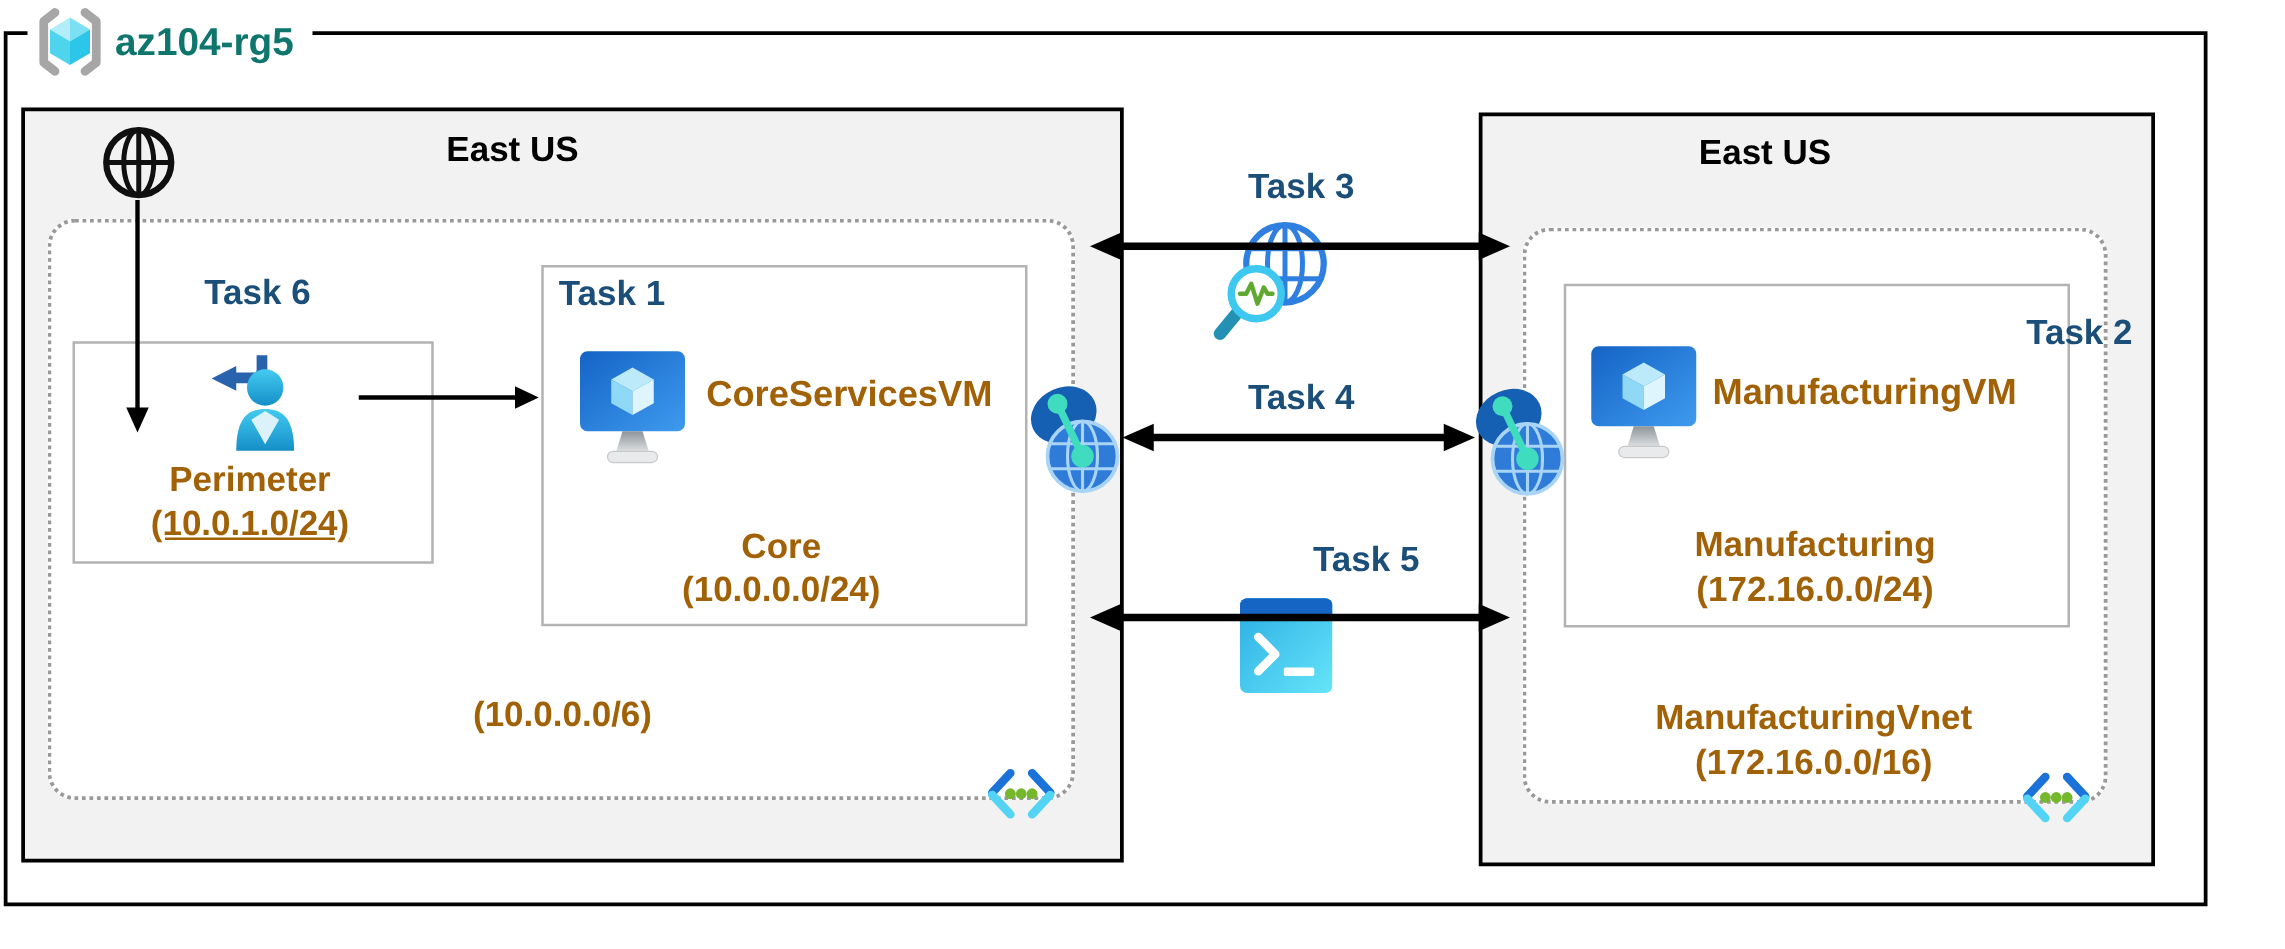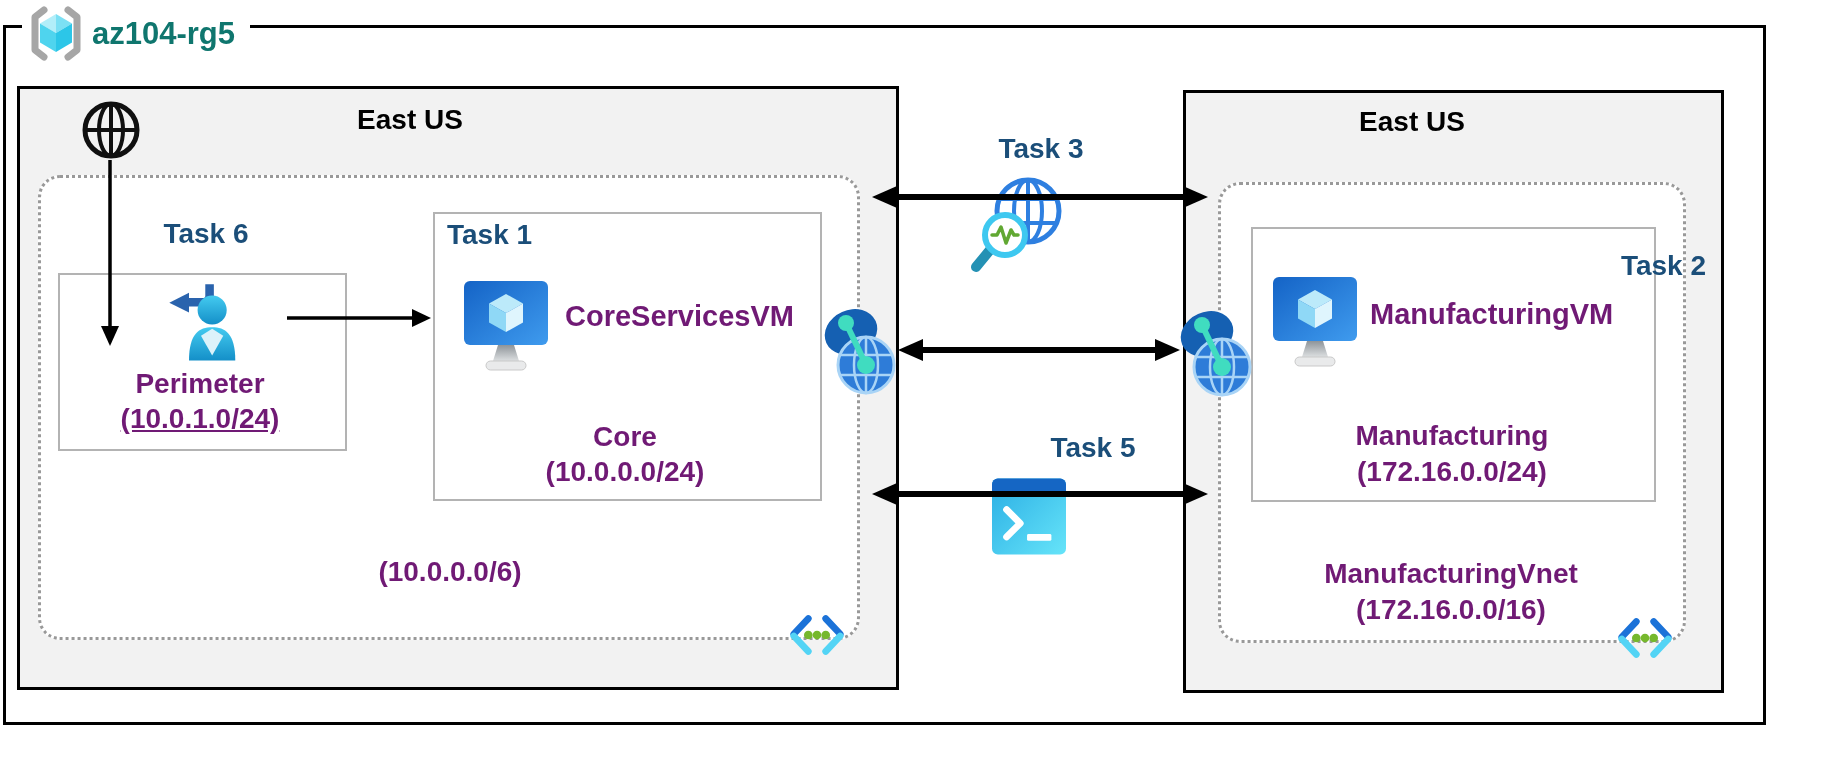--- a/index.html
+++ b/index.html
@@ -16,21 +16,21 @@
   .region-right{left:1183px;top:90px;width:535px;height:597px;}
   .location-lbl{font-size:28px;color:#000;text-align:center;}
   .dotted-box{border:3px dotted var(--dotted-border,#999);border-radius:22px;background:#fff;}
   .vnet-left{left:38px;top:175px;width:816px;height:459px;}
   .vnet-right{left:1218px;top:182px;width:462px;height:455px;}
   .white-box{background:#fff;border:2px solid var(--inner-box-border,#b3b3b3);}
   .perimeter-box{left:58px;top:273px;width:285px;height:174px;}
   .task1-box{left:433px;top:212px;width:385px;height:285px;}
   .task2-box{left:1251px;top:227px;width:401px;height:271px;}
   .task-lbl{color:var(--task-label,#1b4e79);font-size:28px;text-align:center;}
-  .blk{color:#701a75;font-size:28px;}
+  .blk{color:#a16207;font-size:28px;}
   .ctr{text-align:center;}
   .two-line{line-height:36px;}
   .icon{position:absolute;}
   .arrows{position:absolute;left:0;top:0;width:1828px;height:759px;pointer-events:none;z-index:30;}
   .z20{z-index:20;}
 </style>
 </head>
 <body>
 
 <div class="canvas">
@@ -128,20 +128,21 @@
   <div class="abs blk" style="left:1370px;top:298px;font-size:29px;">ManufacturingVM</div>
   <div class="abs blk ctr" style="left:1302px;top:420px;width:300px;">Manufacturing</div>
   <div class="abs blk ctr" style="left:1302px;top:456px;width:300px;">(172.16.0.0/24)</div>
 
   <div class="abs blk ctr two-line" style="left:1251px;top:556px;width:400px;">
     <div>ManufacturingVnet</div>
     <div>(172.16.0.0/16)</div>
   </div>
 
   <div class="abs task-lbl ctr" style="left:941px;top:133px;width:200px;">Task 3</div>
+  <div class="abs task-lbl ctr" style="left:941px;top:302px;width:200px;">Task 4</div>
   <div class="abs task-lbl ctr" style="left:993px;top:432px;width:200px;">Task 5</div>
 
   <svg class="icon z20" style="left:964px;top:177px;" width="100" height="98" viewBox="0 0 100 98">
     <circle cx="64" cy="34" r="31" fill="#fff" stroke="#2E7FE0" stroke-width="5"></circle>
     <ellipse cx="64" cy="34" rx="14" ry="31" fill="none" stroke="#2E7FE0" stroke-width="4"></ellipse>
     <line x1="36" y1="22" x2="92" y2="22" stroke="#2E7FE0" stroke-width="4"></line>
     <line x1="36" y1="46" x2="92" y2="46" stroke="#2E7FE0" stroke-width="4"></line>
     <line x1="64" y1="3" x2="64" y2="65" stroke="#2E7FE0" stroke-width="4"></line>
     <line x1="26" y1="73" x2="12" y2="90" stroke="#2491B4" stroke-width="10" stroke-linecap="round"></line>
     <circle cx="41" cy="58" r="20" fill="#fff" stroke="#3EC8F0" stroke-width="6"></circle>

